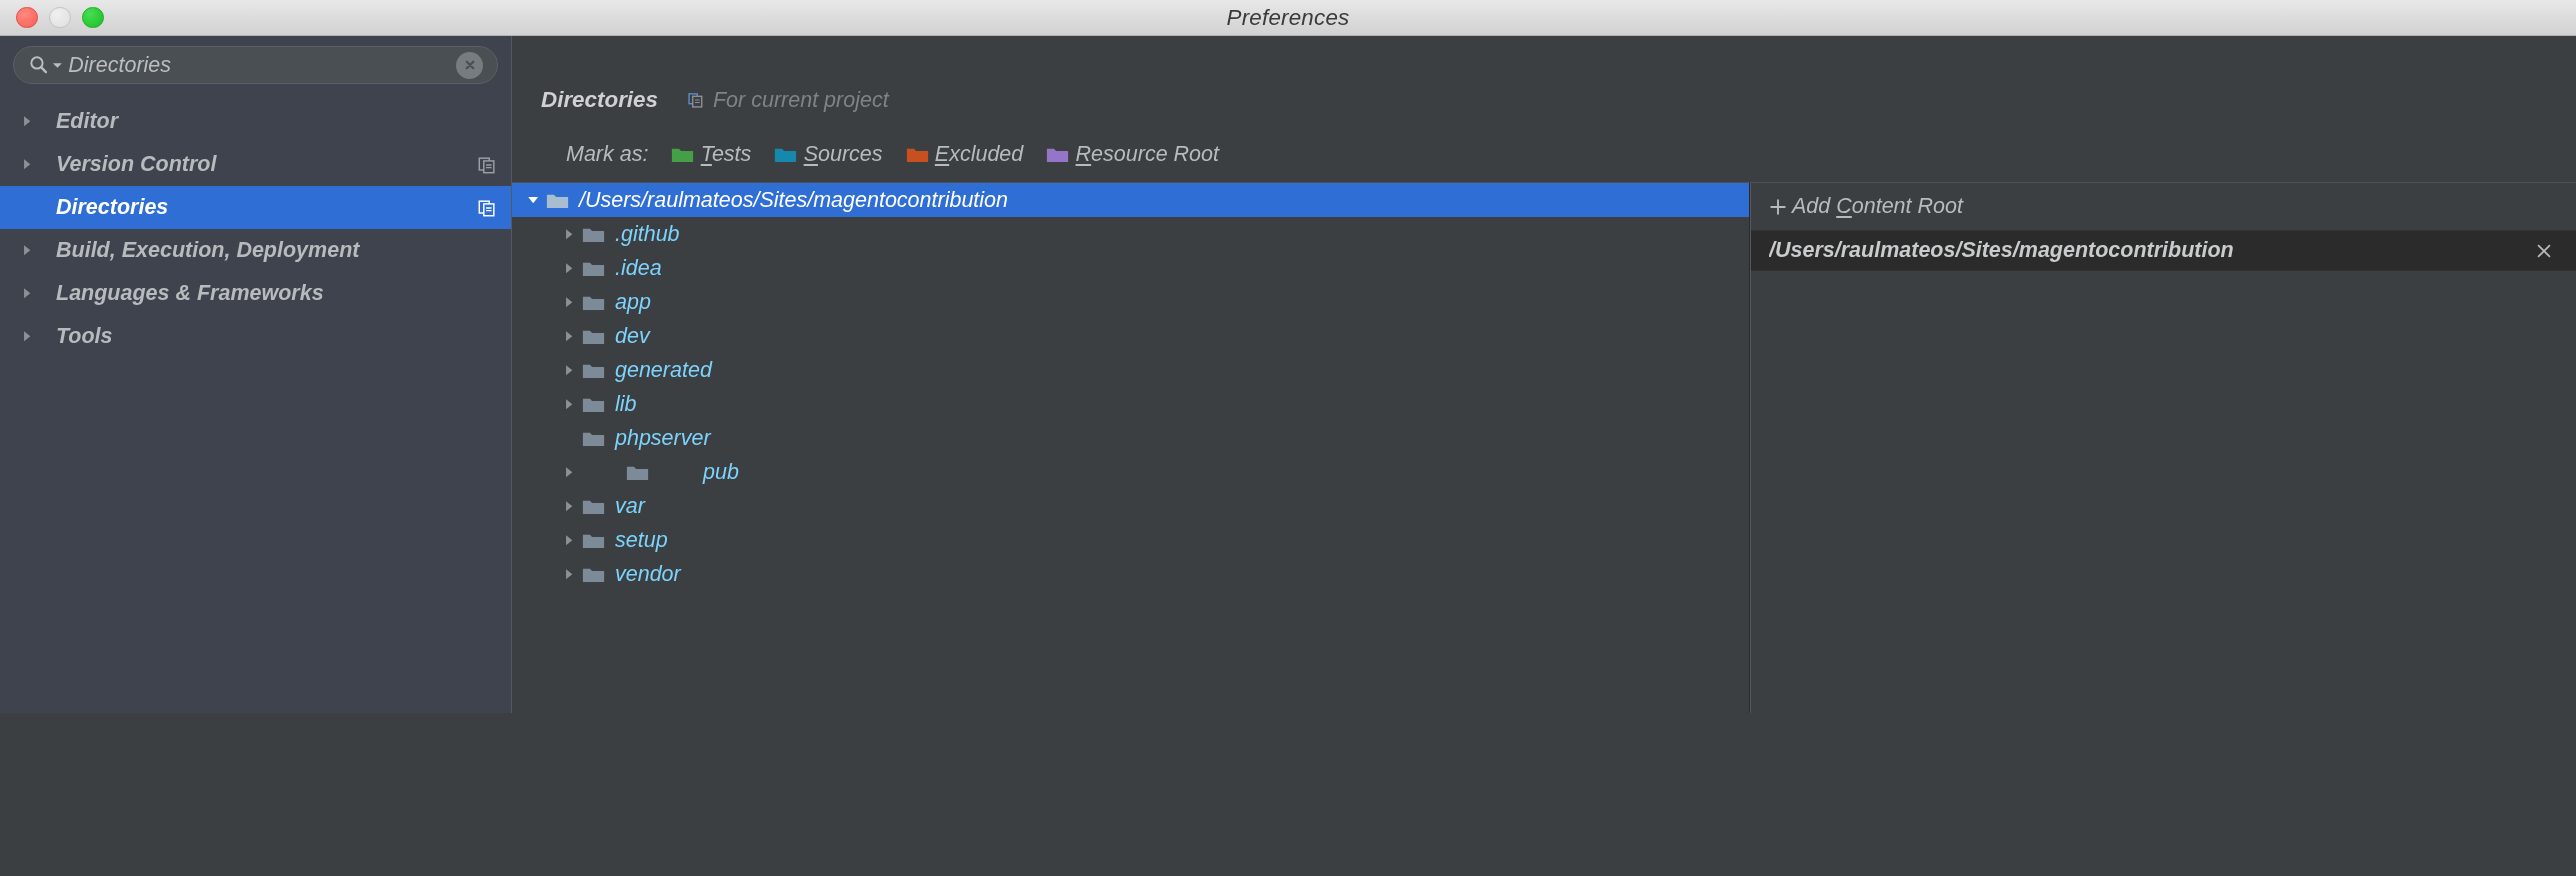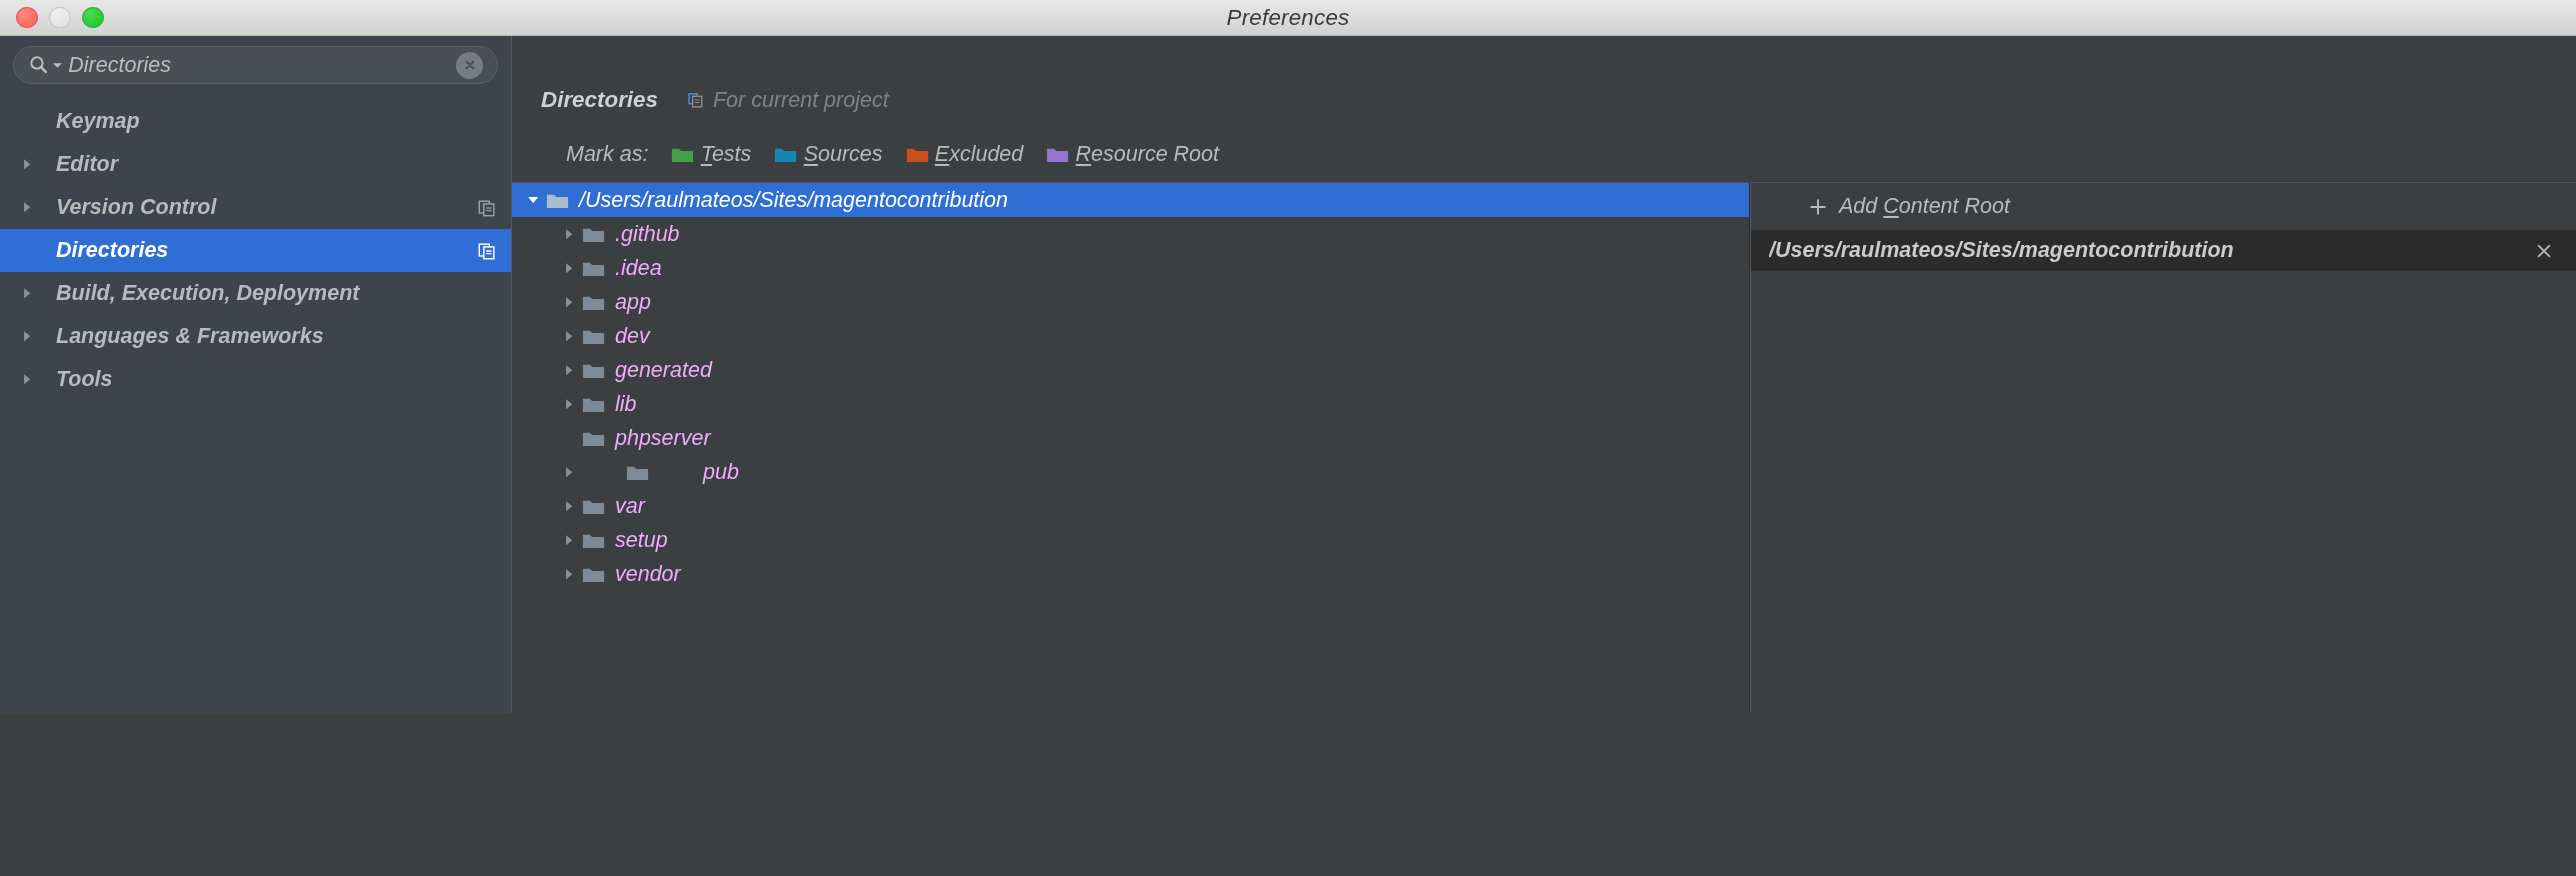--- a/index.html
+++ b/index.html
@@ -122,35 +122,35 @@
   }
   .tree-row {
     height: 34px;
     display: flex; align-items: center;
     white-space: nowrap;
     padding-right: 10.8px;
   }
   .tree-row.selected { background: #2f6ed4; }
   .tree-arrow { flex: 0 0 25px; display: flex; align-items: center; justify-content: center; }
   .tree-folder { flex: 0 0 auto; display: flex; align-items: center; margin-right: 10px; }
-  .tree-label { font-size: 21.5px; color: #f0abfc; }
+  .tree-label { font-size: 21.5px; color: #7dd3fc; }
   .tree-row.selected .tree-label { color: #ffffff; }
 
   .roots-pane {
     width: 826px; flex: 0 0 826px;
     background: #3c3f41;
     border-top: 0.9px solid #4f5355;
     border-left: 0.9px solid #55595b;
     display: flex; flex-direction: column;
     overflow: hidden;
   }
   .add-root {
     height: 47px;
     display: flex; align-items: center;
-    padding-left: 34px; gap: 12px; margin-left: 24px;
+    padding-left: 18px; gap: 5px;
   }
   .plus-icon { display: block; }
   .add-root-label { font-size: 21.5px; color: #b8bbbd; }
   .add-root-label u { text-decoration: underline; text-underline-offset: 2.7px; }
 
   .root-row {
     height: 41px;
     background: #2b2b2b;
     display: flex; align-items: center;
     padding: 0 20px 0 18px;
@@ -195,24 +195,20 @@
           <span class="clear-btn">
             <svg width="16" height="16" viewBox="0 0 18 18">
               <path d="M5.3 5.3 L12.7 12.7 M12.7 5.3 L5.3 12.7" stroke="#4a4f53" stroke-width="2.4" stroke-linecap="round"></path>
             </svg>
           </span>
         </div>
       </div>
 
       <div class="nav">
 
-        <div class="nav-item">
-          <span class="twisty"></span>
-          <span class="nav-label">Keymap</span>
-        </div>
 
         <div class="nav-item">
           <span class="twisty">
             <svg width="14.4" height="14.4" viewBox="0 0 16 16">
                 <path d="M4.5 2.5 L11.5 8 L4.5 13.5 Z" fill="#8d9194"></path>
               </svg>
           </span>
           <span class="nav-label">Editor</span>
         </div>
 

